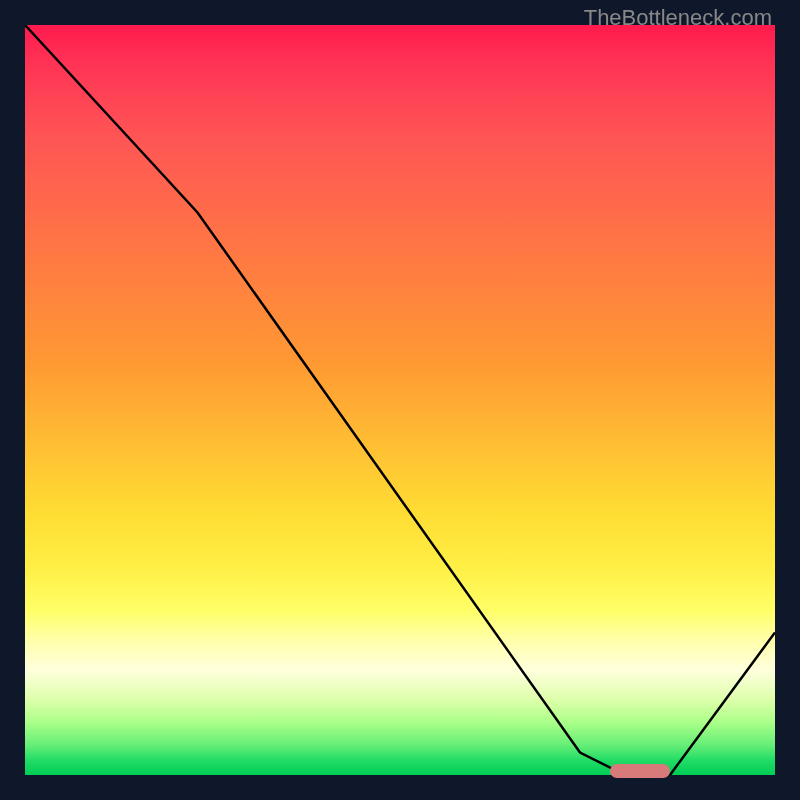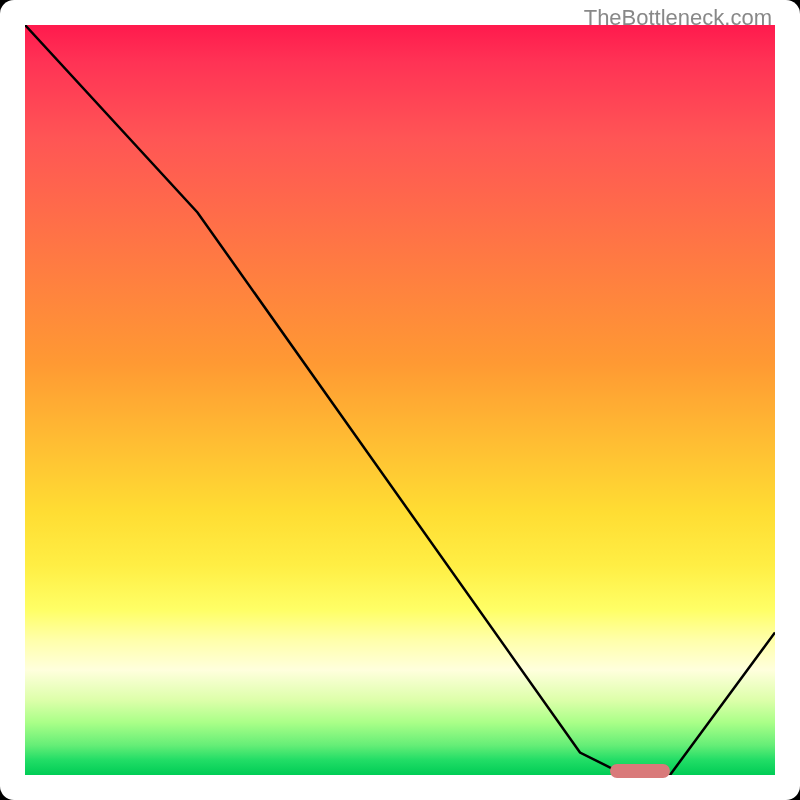--- a/index.html
+++ b/index.html
@@ -8,22 +8,21 @@
     width: 800px;
     height: 800px;
     overflow: hidden;
     font-family: Arial, sans-serif;
     background: #000;
   }
   .chart-container {
     position: relative;
     width: 800px;
     height: 800px;
-    background: #ffffff;
-    border-radius: 14px;
+    background: #0f172a;
   }
   .plot-area {
     position: absolute;
     left: 25px;
     top: 25px;
     width: 750px;
     height: 750px;
     background: linear-gradient(to bottom,
       #ff1a4d 0%,
       #ff3355 5%,

